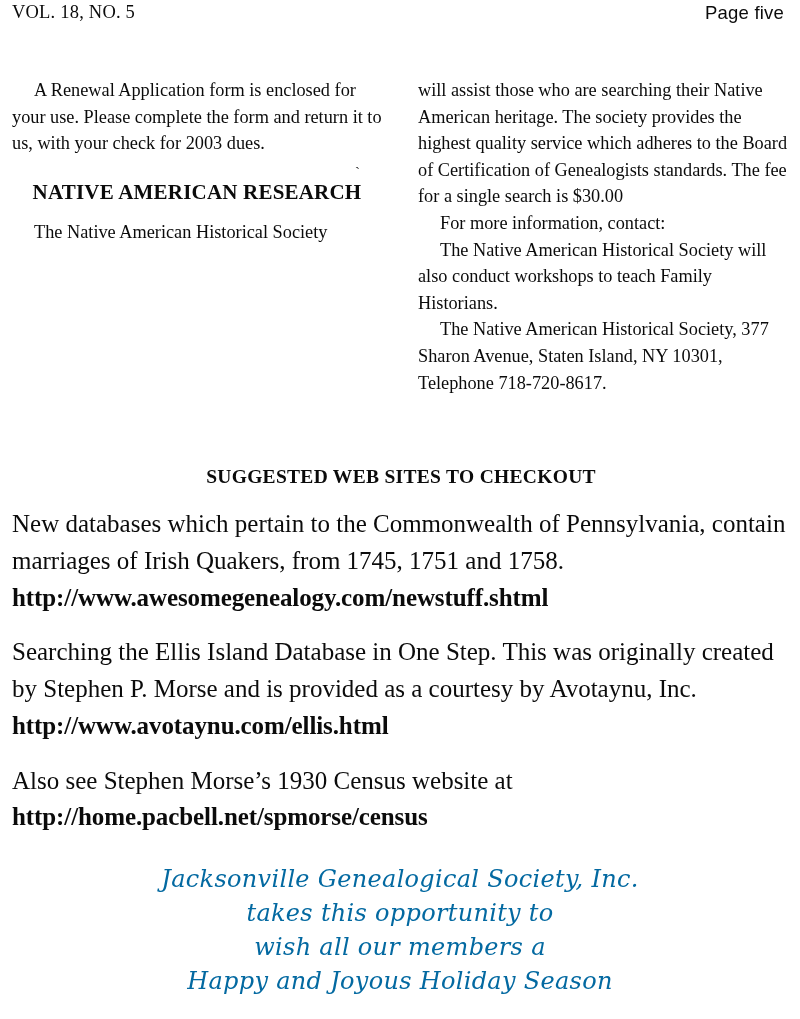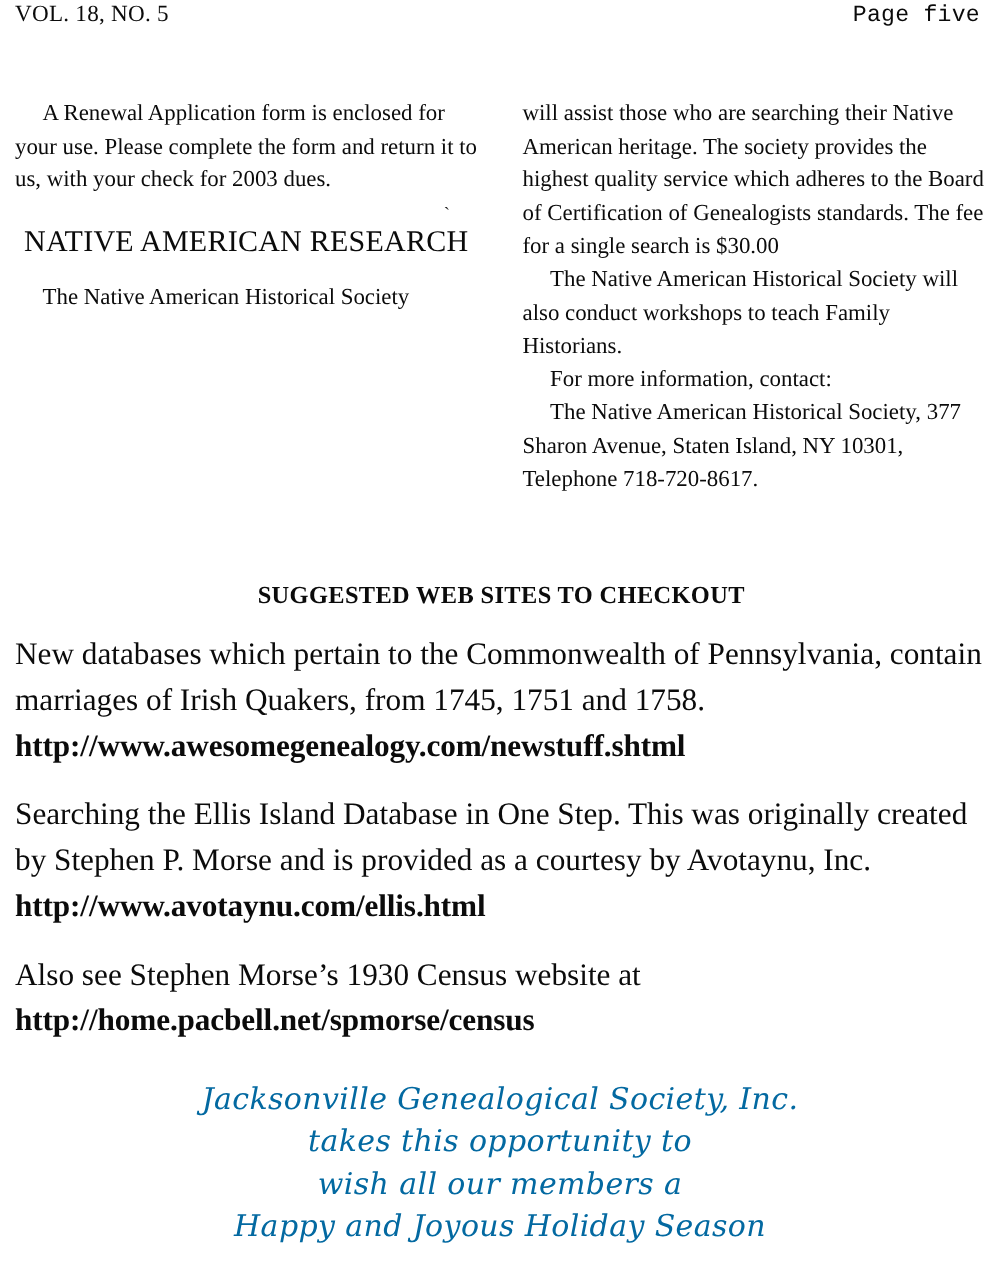--- a/index.html
+++ b/index.html
@@ -29,21 +29,21 @@
     right: 0;
     height: 26px;
     padding: 0 16px 0 12px;
     display: flex;
     justify-content: space-between;
     align-items: flex-start;
     font-size: 18.5px;
     letter-spacing: 0.2px;
   }
   .header .vol { font-family: "Liberation Serif", serif; }
-  .header .pageno { font-family: Liberation Mono, monospace; }
+  .header .pageno { font-family: Liberation Sans, sans-serif; }
 
   
   .columns {
     position: absolute;
     top: 40px;
     left: 12px;
     width: 776px;
     display: flex;
     gap: 36px;
     margin-top: 37px;
@@ -56,22 +56,22 @@
   .col p {
     margin: 0;
     text-indent: 0;
   }
   .col p.ind {
     margin: 0;
     text-indent: 22px;
   }
   .subhead {
     margin: 20px 0 12px 0;
-    font-weight: normal;
-    font-size: 24px;
+    font-weight: bold;
+    font-size: 21px;
     text-align: center;
     letter-spacing: 0.2px;
   }
   .tick {
     position: absolute;
     left: 355px;
     top: 164px;
     font-size: 15px;
     color: #222;
   }
@@ -129,22 +129,22 @@
   <div class="columns">
 
     <div class="col">
       <p class="ind">A Renewal Application form is enclosed for your use. Please complete the form and return it to us, with your check for 2003 dues.</p>
       <h3 class="subhead">NATIVE AMERICAN RESEARCH</h3>
       <p class="ind">The Native American Historical Society</p>
     </div>
 
     <div class="col">
       <p>will assist those who are searching their Native American heritage. The society provides the highest quality service which adheres to the Board of Certification of Genealogists standards. The fee for a single search is $30.00</p>
+      <p class="ind">For more information, contact:</p>
       <p class="ind">The Native American Historical Society will also conduct workshops to teach Family Historians.</p>
-      <p class="ind">For more information, contact:</p>
       <p class="ind">The Native American Historical Society, 377 Sharon Avenue, Staten Island, NY 10301, Telephone 718-720-8617.</p>
     </div>
 
   </div>
 
   <span class="tick">`</span>
 
   <div class="websites">
     <h2>SUGGESTED WEB SITES TO CHECKOUT</h2>
 

